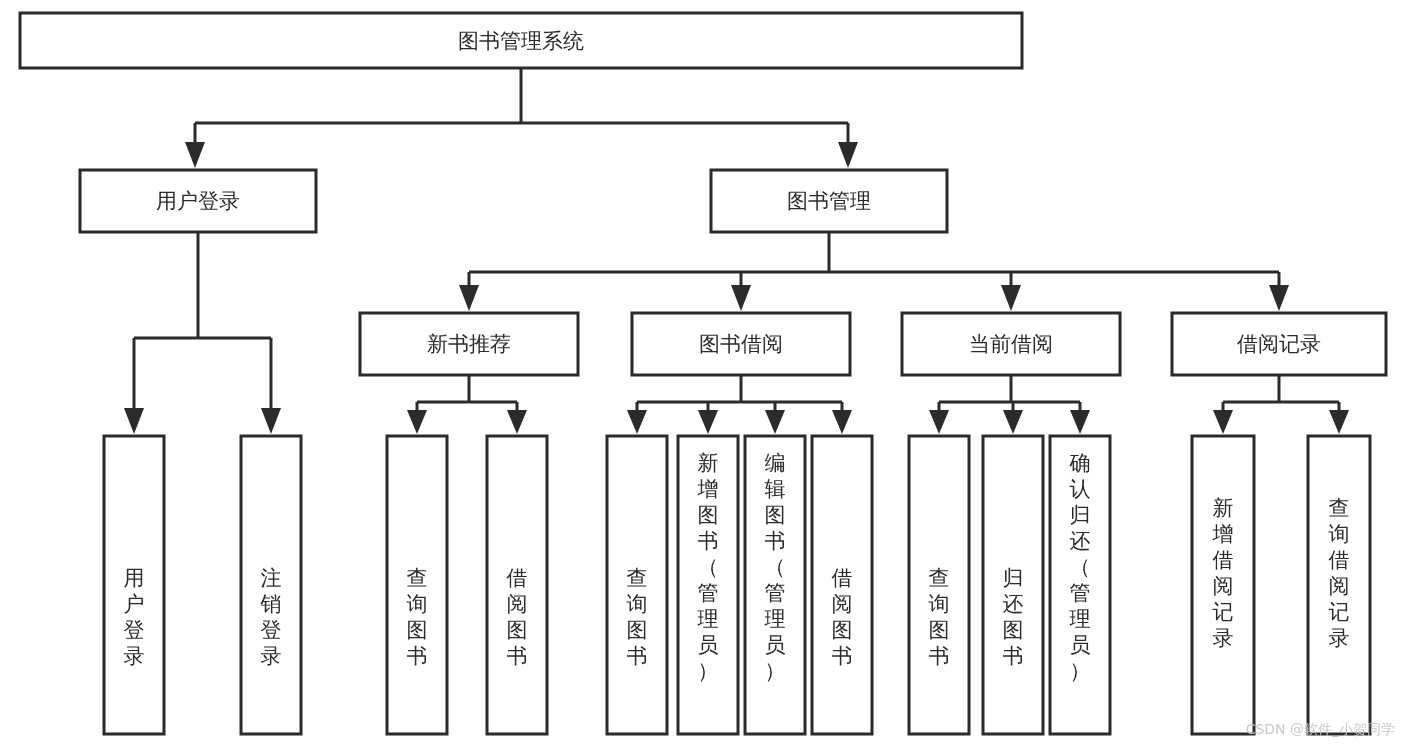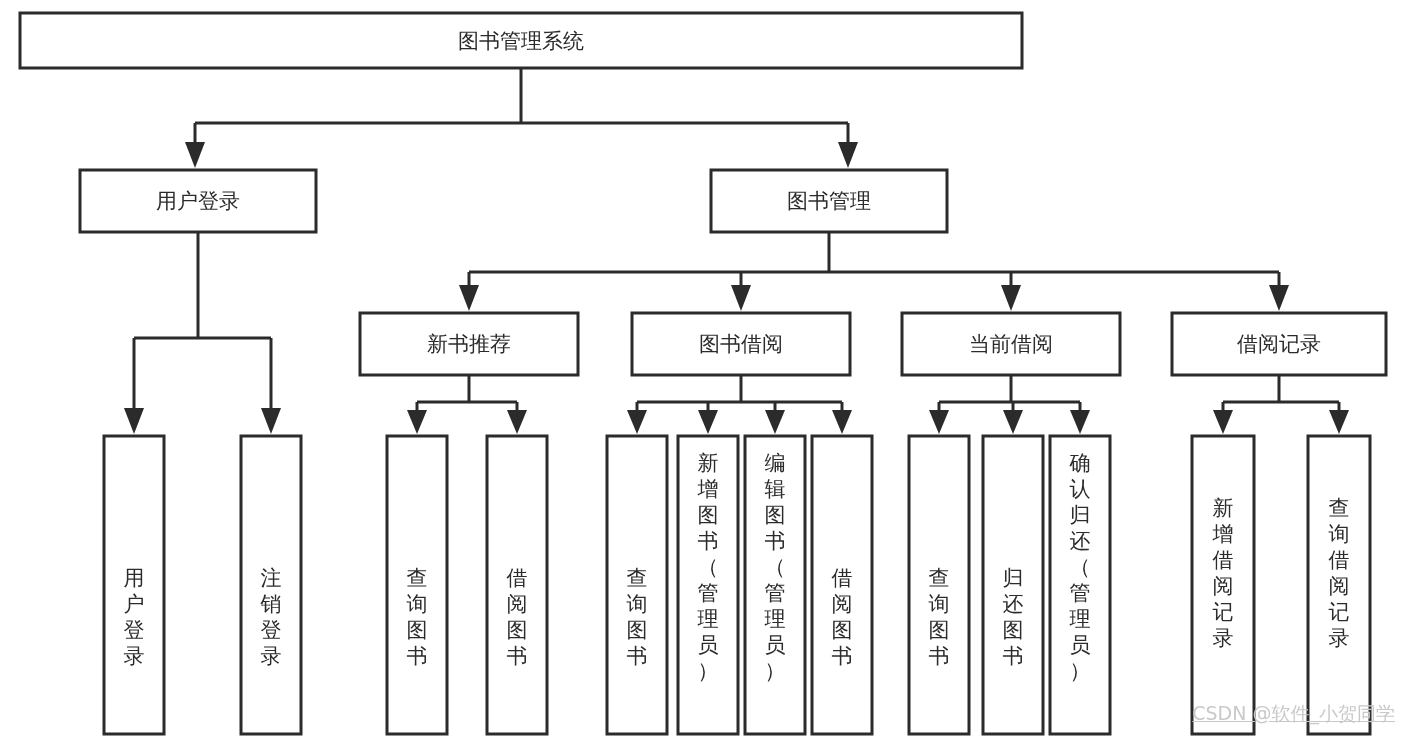--- a/index.html
+++ b/index.html
@@ -48,27 +48,26 @@
     stroke: #2b2b2b;
     stroke-width: 3;
     fill: none;
   }
   .arrow-head {
     fill: #2b2b2b;
   }
   .watermark {
     position: absolute;
     right: 10px;
-    bottom: 20px;
-    font-family: "DejaVu Sans", "Liberation Sans", sans-serif;
-    font-size: 19px;
+    bottom: 8px;
+    font-family: "DejaVu Sans", "Liberation Sans", sans-serif;
+    font-size: 14px;
     color: #c9c9c9;
     white-space: nowrap;
     user-select: none;
-    text-decoration: underline;
   }
 </style>
 </head>
 <body>
 
 <div id="diagram-root">
 
   <svg class="diagram-canvas" viewBox="0 0 1405 747">
 
     <g>

